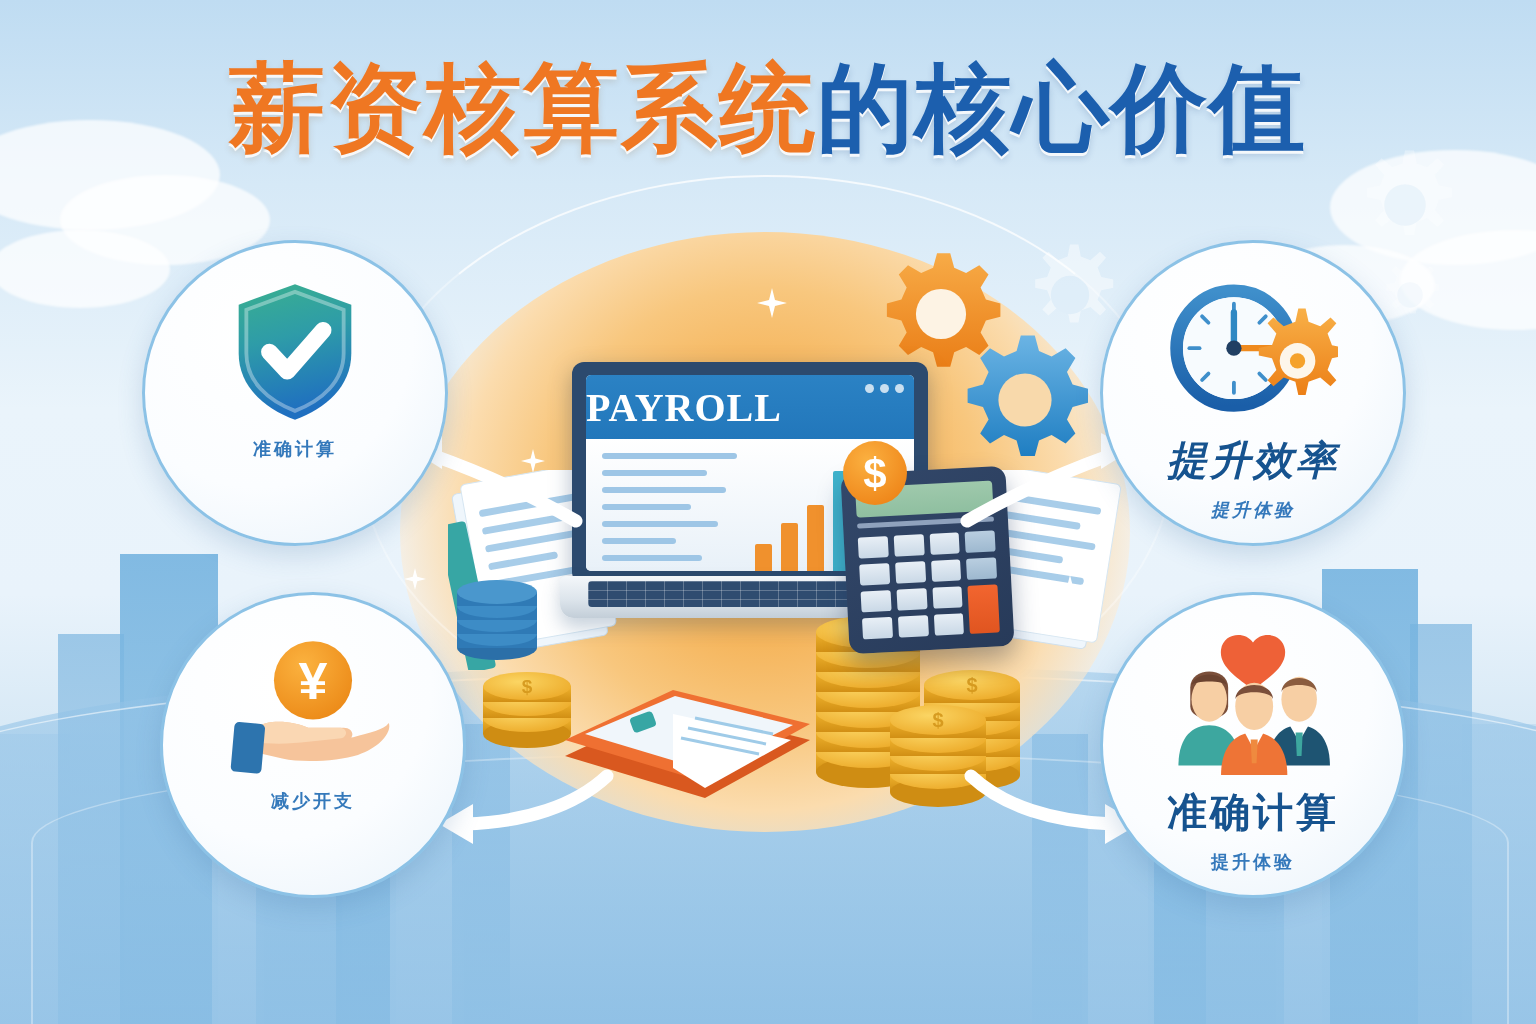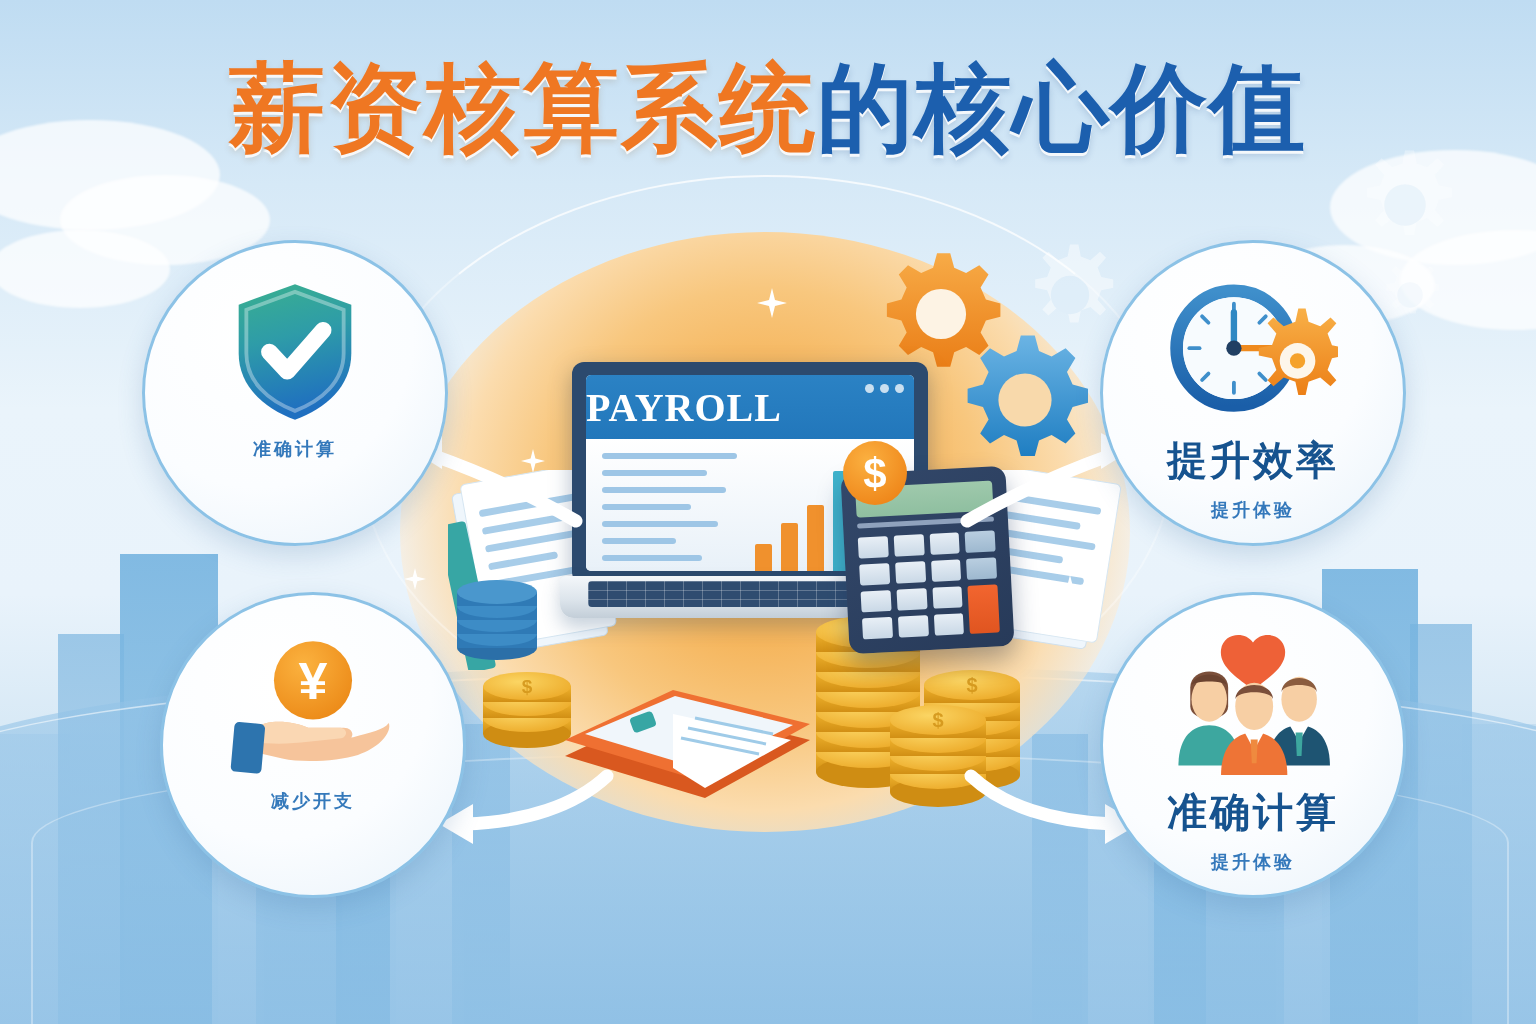--- a/index.html
+++ b/index.html
@@ -132,21 +132,21 @@
   .bubble-sub {
     margin-top: 10px;
     font-size: 18px;
     font-weight: bold;
     color: #2a72b8;
     letter-spacing: 3px;
     opacity: 0.95;
   }
 
   #bubble-accuracy   { left: 142px;  top: 240px;  width: 300px; height: 300px; }
-  #bubble-efficiency { left: 1100px; top: 240px;  width: 300px; height: 300px; }
+  #bubble-efficiency { left: 1100px; top: 240px;  width: 300px; height: 300px; font-style: italic; }
   #bubble-cost       { left: 160px;  top: 592px;  width: 300px; height: 300px; }
   #bubble-satisfaction{ left: 1100px;top: 592px;  width: 300px; height: 300px; }
 
   
   .arrow { position: absolute; z-index: 28; }
 
   
   .laptop {
     position: absolute;
     left: 560px;

